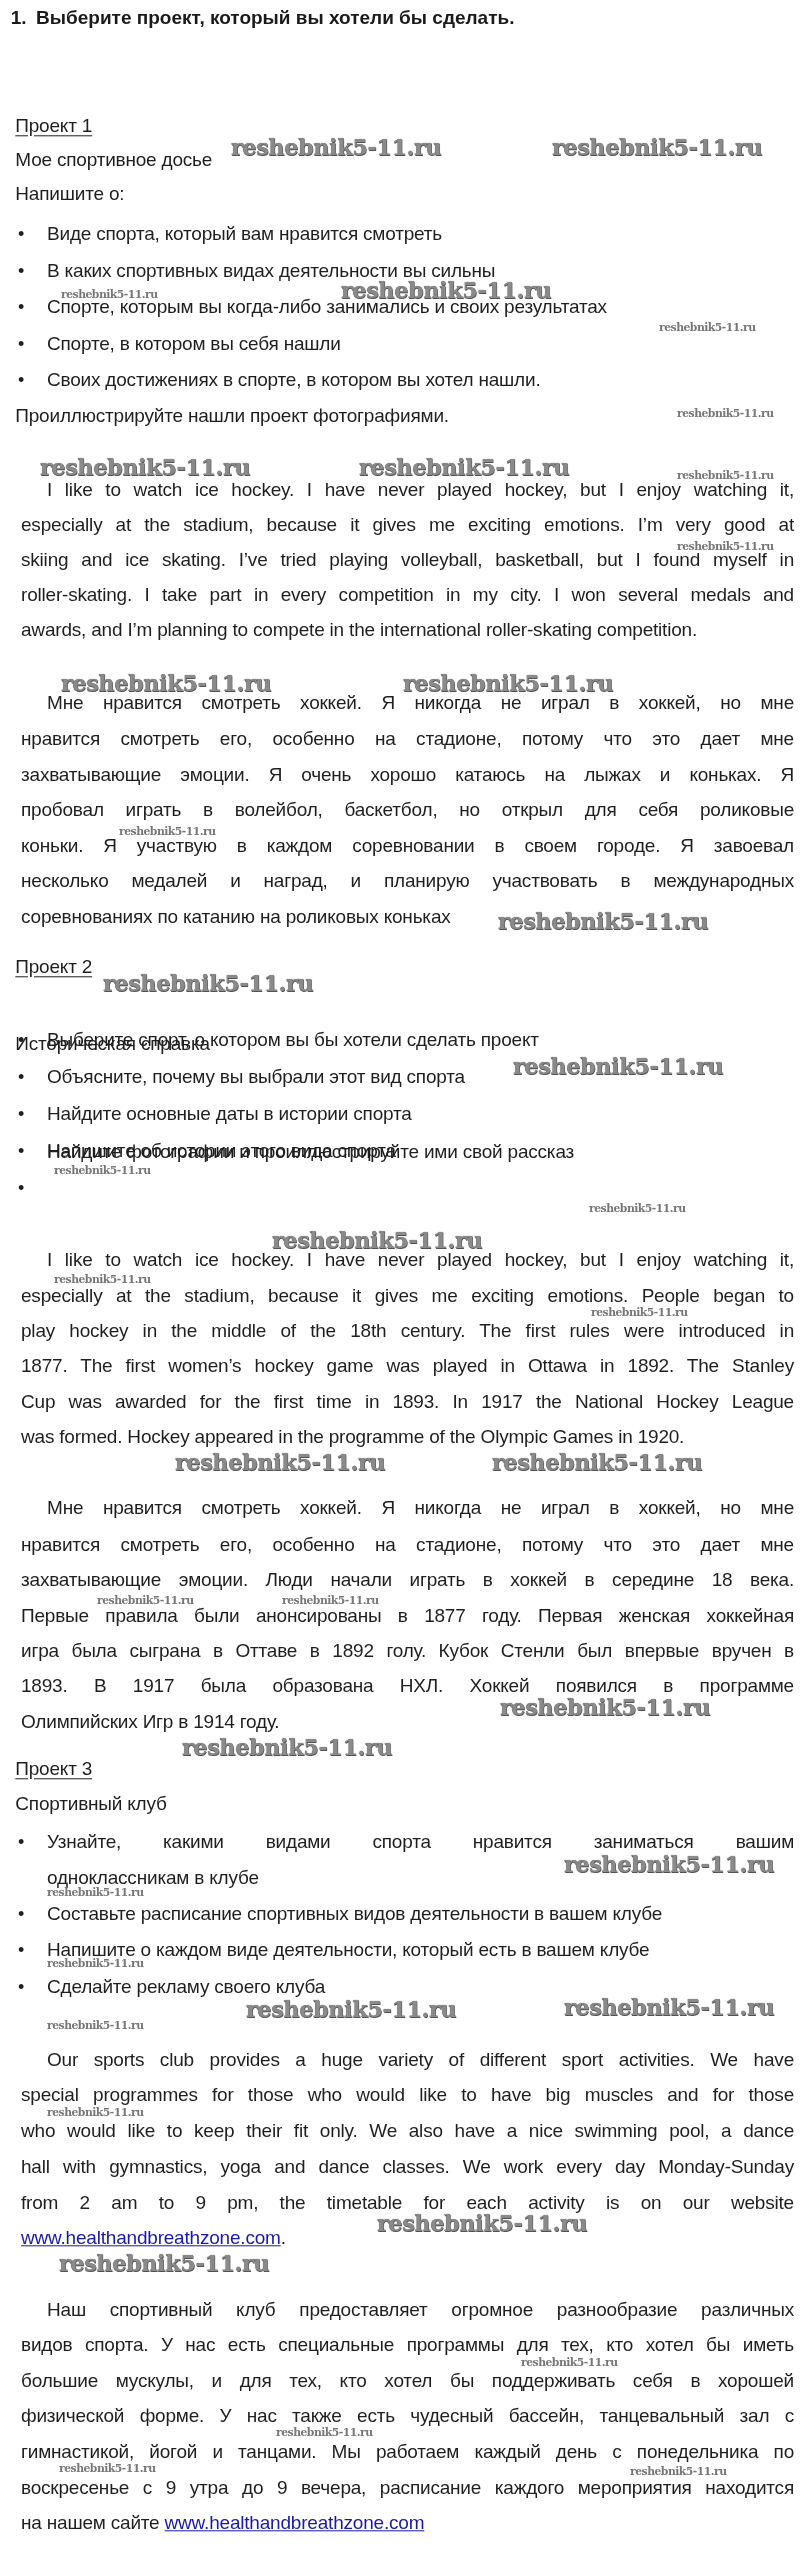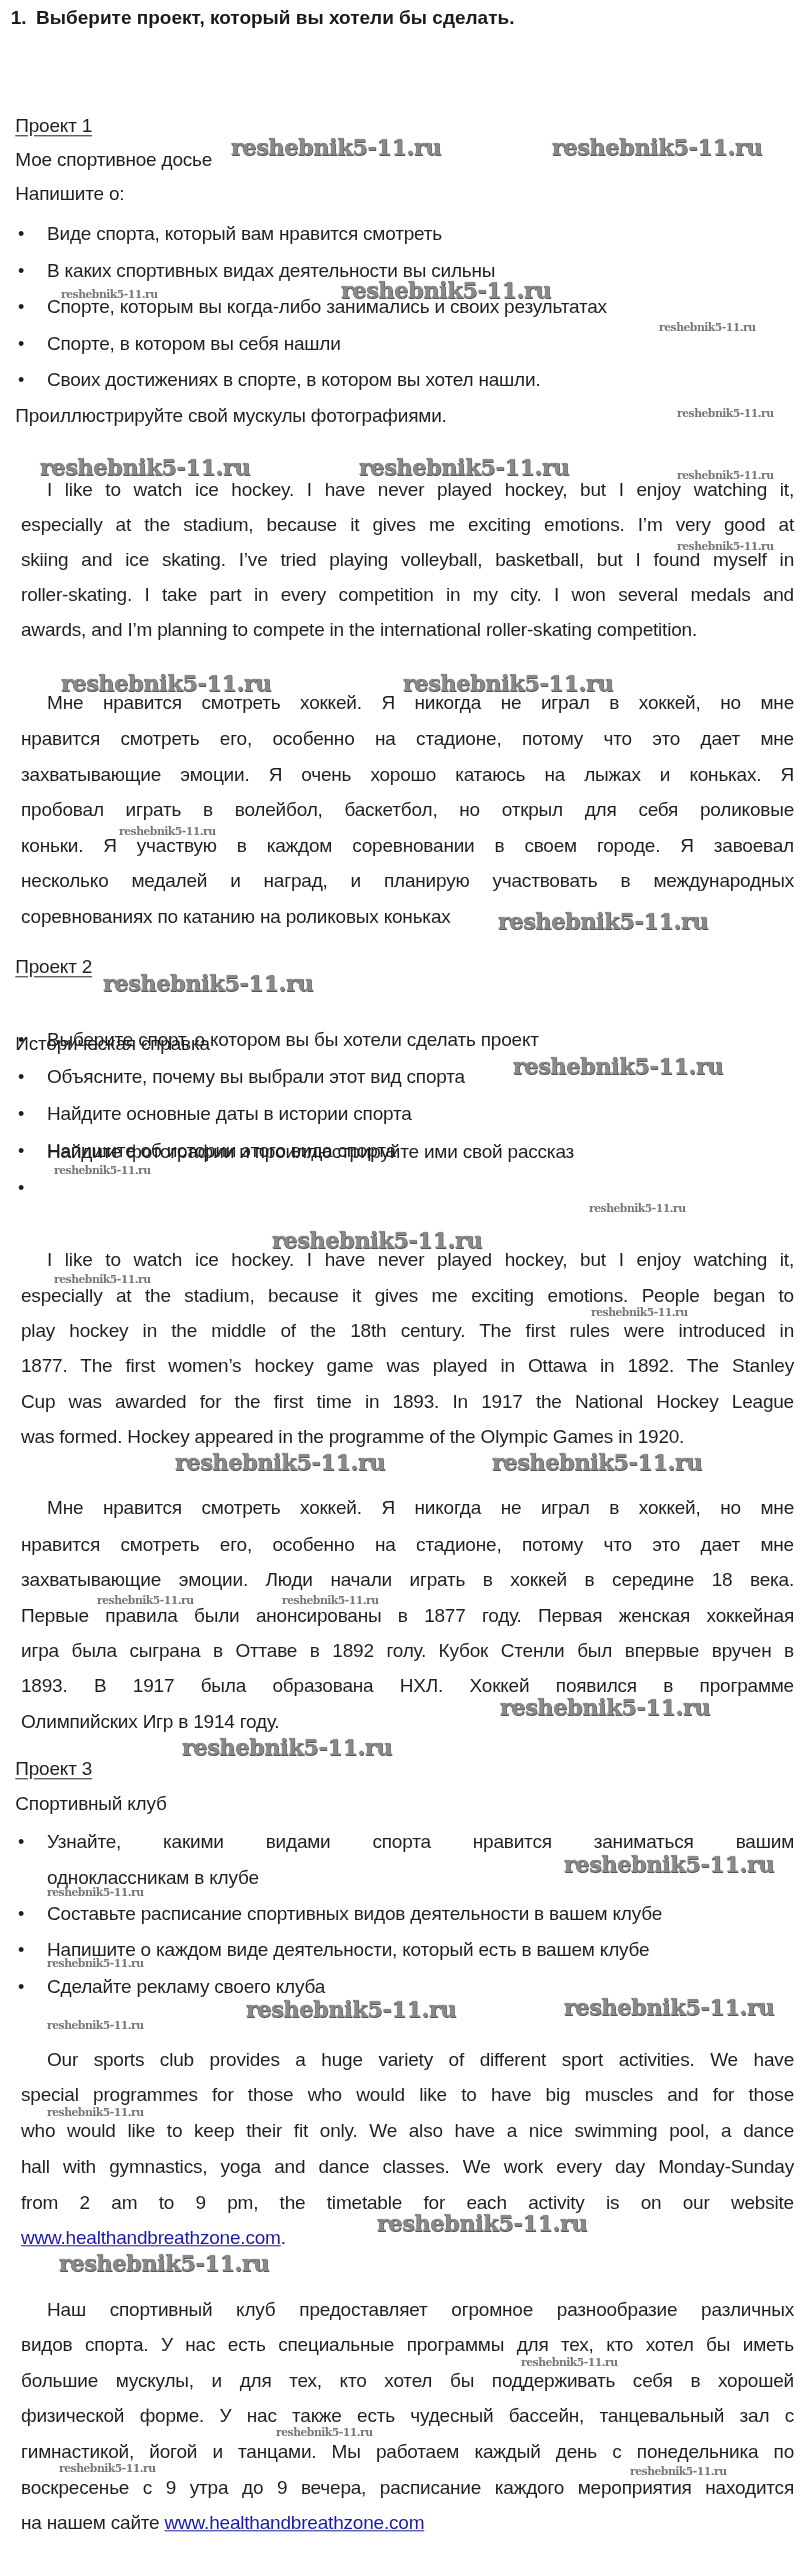--- a/index.html
+++ b/index.html
@@ -40,21 +40,21 @@
   <div class="ln btext" style="top:234px">Виде спорта, который вам нравится смотреть</div>
   <div class="bullet" style="top:271px">•</div>
   <div class="ln btext" style="top:271px">В каких спортивных видах деятельности вы сильны</div>
   <div class="bullet" style="top:307px">•</div>
   <div class="ln btext" style="top:307px">Спорте, которым вы когда-либо занимались и своих результатах</div>
   <div class="bullet" style="top:344px">•</div>
   <div class="ln btext" style="top:344px">Спорте, в котором вы себя нашли</div>
   <div class="bullet" style="top:380px">•</div>
   <div class="ln btext" style="top:380px">Своих достижениях в спорте, в котором вы хотел нашли.</div>
 </div>
-<div class="ln heading" style="top:416px">Проиллюстрируйте свой мускулы фотографиями.</div>
+<div class="ln heading" style="top:416px">Проиллюстрируйте нашли проект фотографиями.</div>
 
 <div>
   <div class="ln indent just" style="top:490px">I like to watch ice hockey. I have never played hockey, but I enjoy watching it,</div>
   <div class="ln just" style="top:525px">especially at the stadium, because it gives me exciting emotions. I’m very good at</div>
   <div class="ln just" style="top:560px">skiing and ice skating. I’ve tried playing volleyball, basketball, but I found myself in</div>
   <div class="ln just" style="top:595px">roller-skating. I take part in every competition in my city. I won several medals and</div>
   <div class="ln" style="top:630px">awards, and I’m planning to compete in the international roller-skating competition.</div>
 </div>
 
 <div>

